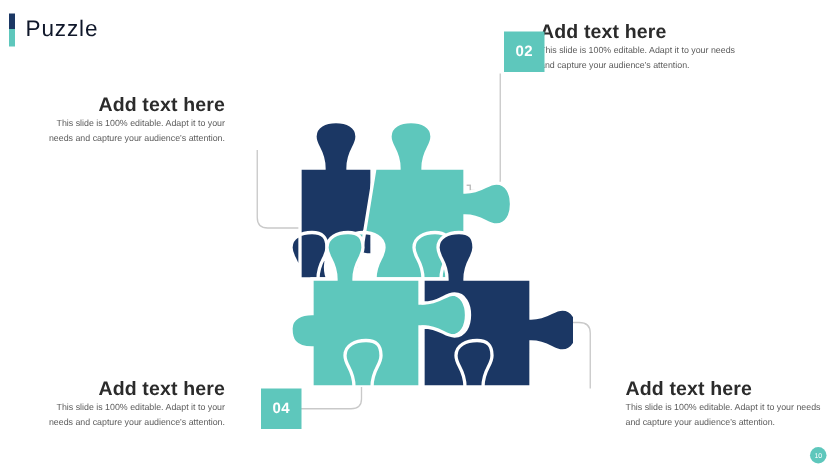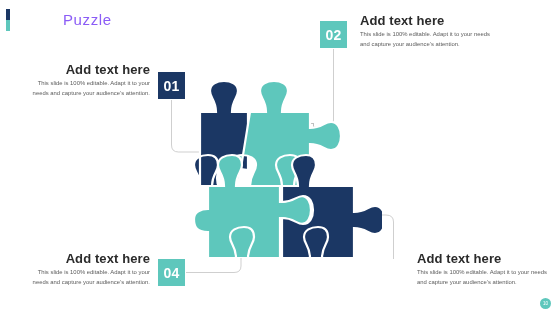--- a/index.html
+++ b/index.html
@@ -20,23 +20,22 @@
     position: absolute;
     left: 6px; top: 9px;
     width: 4px; height: 22px;
     background: linear-gradient(to bottom, #1b3764 0%, #1b3764 48%, #5ec7bc 48%, #5ec7bc 100%);
   }
   #page-title {
     position: absolute;
     left: 17px; top: 11px;
     font-size: 15px;
     letter-spacing: .6px;
-    color: #8b5cf6;
+    color: #0f172a;
     font-weight: 400;
-    margin-left: 46px;
   }
 
   
   #connectors {
     position: absolute; left: 0; top: 0;
     width: 560px; height: 315px;
     pointer-events: none;
   }
 
   
@@ -58,23 +57,24 @@
   .callout .c-body {
     font-size: 5.9px;
     line-height: 1.62;
     color: #5c5c5c;
   }
   .badge {
     position: absolute;
     width: 27px; height: 27px;
     display: flex; align-items: center; justify-content: center;
     color: #ffffff;
-    font-size: 14px;
+    font-size: 10px;
     font-weight: bold;
     letter-spacing: .3px;
+    margin-left: 16px;
   }
   .badge.navy { background: #1b3764; }
   .badge.teal { background: #5ec7bc; }
 
   
   #callout-01 { left: 30px; top: 62px; width: 120px; text-align: right; }
   #badge-01 { left: 158px; top: 72px; }
 
   
   #callout-02 { left: 360px; top: 13px; width: 140px; text-align: left; }
@@ -239,21 +239,20 @@
          C132,142 135,135 135,128
          C135,121 132,114 125,114
          C118,114 116,120 104,120
          Z"></path>
   </svg>
 
   <div class="callout" id="callout-01">
     <div class="c-head">Add text here</div>
     <div class="c-body">This slide is 100% editable. Adapt it to your needs and capture your audience's attention.</div>
   </div>
-  <div class="badge navy" id="badge-01">01</div>
 
   <div class="callout" id="callout-02">
     <div class="c-head">Add text here</div>
     <div class="c-body">This slide is 100% editable. Adapt it to your needs and capture your audience's attention.</div>
   </div>
   <div class="badge teal" id="badge-02">02</div>
 
   <div class="callout" id="callout-03">
     <div class="c-head">Add text here</div>
     <div class="c-body">This slide is 100% editable. Adapt it to your needs and capture your audience's attention.</div>

